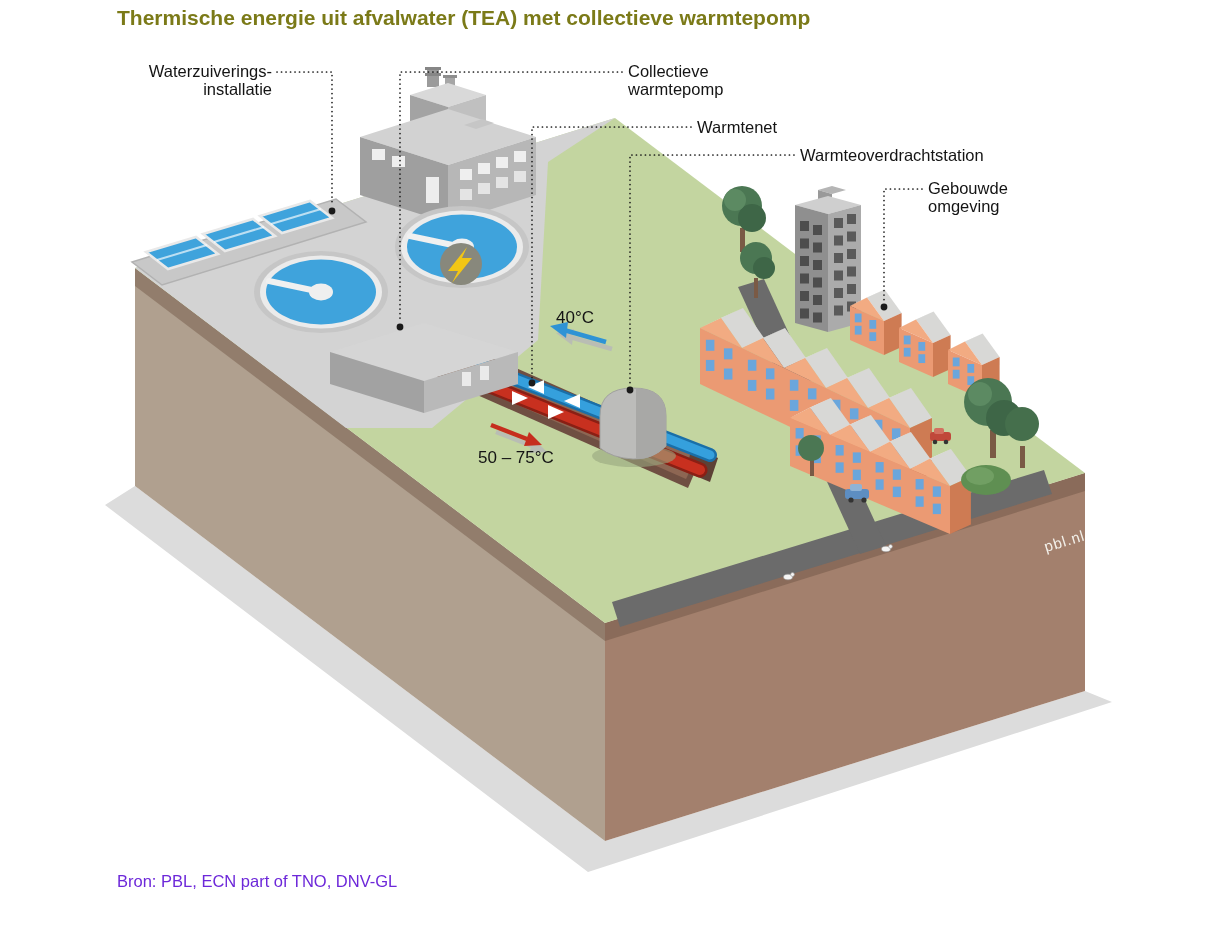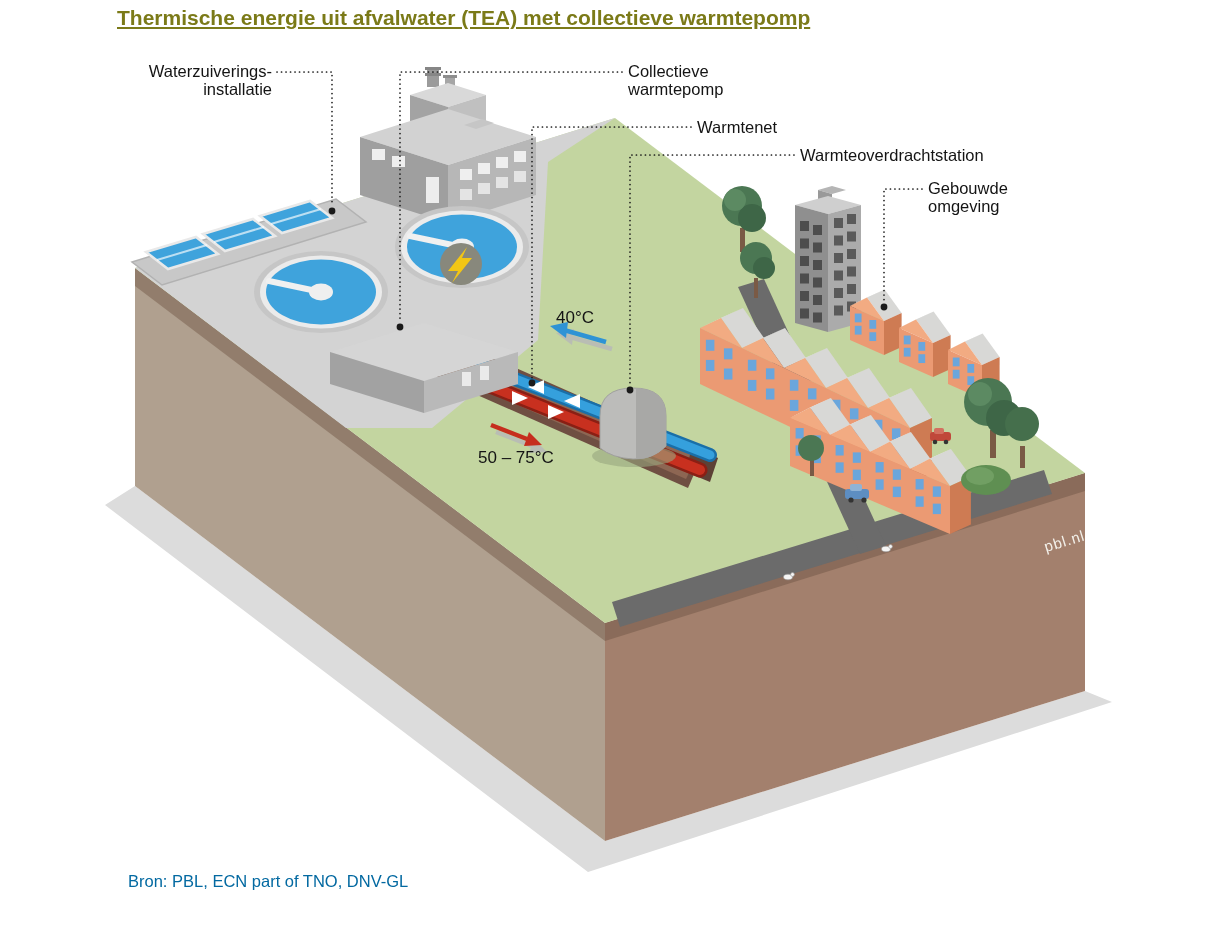--- a/index.html
+++ b/index.html
@@ -1,20 +1,20 @@
 <!DOCTYPE html>
 <html><head>
 <meta charset="utf-8">
 <style>
   html,body{margin:0;padding:0;background:#ffffff;}
   .stage{position:relative;width:1210px;height:928px;background:#ffffff;overflow:hidden;
          font-family:"Liberation Sans",sans-serif;}
   .stage svg{position:absolute;left:0;top:0;}
-  .title{position:absolute;left:117px;top:6px;font-size:21px;font-weight:bold;color:#7b7a18;white-space:nowrap;text-decoration:underline;}
-  .source{position:absolute;left:117px;top:872px;font-size:16.5px;color:#0369a1;margin-left:11px;}
+  .title{position:absolute;left:117px;top:6px;font-size:21px;font-weight:bold;color:#7b7a18;white-space:nowrap;}
+  .source{position:absolute;left:117px;top:872px;font-size:16.5px;color:#6d28d9;}
   text{font-family:"Liberation Sans",sans-serif;}
   .lbl{font-size:16.5px;fill:#141414;}
   .tmp{font-size:17px;fill:#141414;}
   .wm{font-size:15px;fill:#f2efe9;letter-spacing:1px;}
   .leader{fill:none;stroke:#1a1a1a;stroke-width:1.7;stroke-dasharray:0.1 4.4;stroke-linecap:round;}
   .dot{fill:#1a1a1a;}
 </style>
 </head>
 <body>
 

